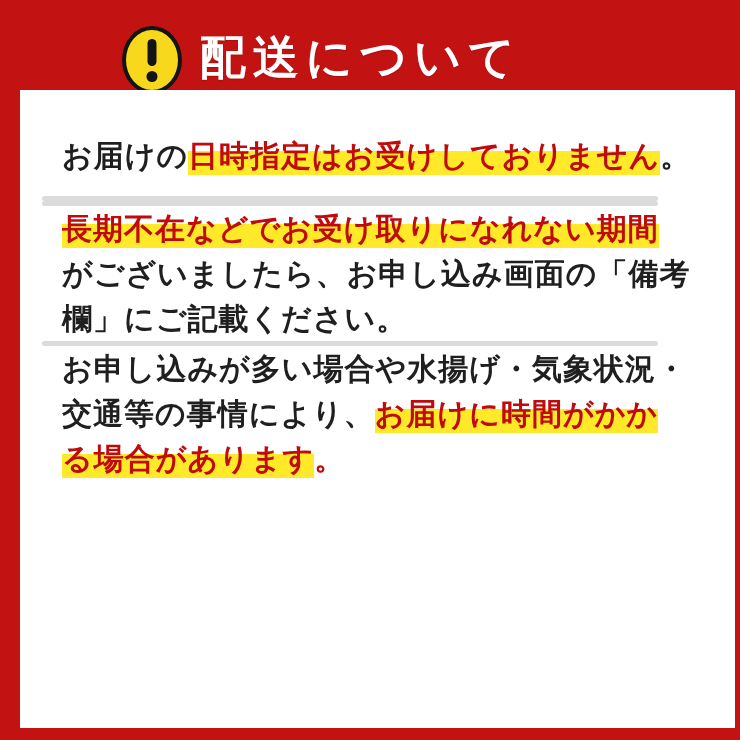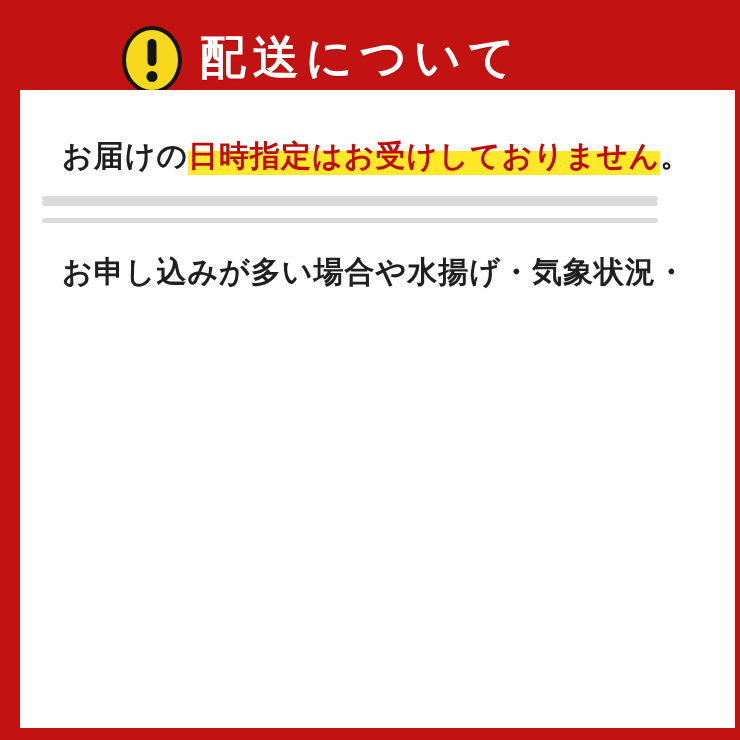--- a/index.html
+++ b/index.html
@@ -137,18 +137,25 @@
       <div class="excl-dot"></div>
     </div>
     <h1 class="title">配送について</h1>
   </div>
   <div class="content" id="content">
       <div class="section">
         <div class="line"><span class="seg">お届けの</span><span class="seg seg-hl">日時指定はお受けしておりません</span><span class="seg">。</span></div>
       </div>
       <div class="divider"></div>
       <div class="divider"></div>
+      <div class="section">
+        <div class="line"><span class="seg seg-hl">長期不在などでお受け取りになれない期間</span></div>
+        <div class="line"><span class="seg">がございましたら、お申し込み画面の「備考</span></div>
+        <div class="line"><span class="seg">欄」にご記載ください。</span></div>
+      </div>
       <div class="divider"></div>
       <div class="section">
         <div class="line"><span class="seg">お申し込みが多い場合や水揚げ・気象状況・</span></div>
+        <div class="line"><span class="seg">交通等の事情により、</span><span class="seg seg-hl">お届けに時間がかか</span></div>
+        <div class="line"><span class="seg seg-hl">る場合があります</span><span class="seg seg-red">。</span></div>
       </div>
     </div>
 </div>
 
 </body></html>

